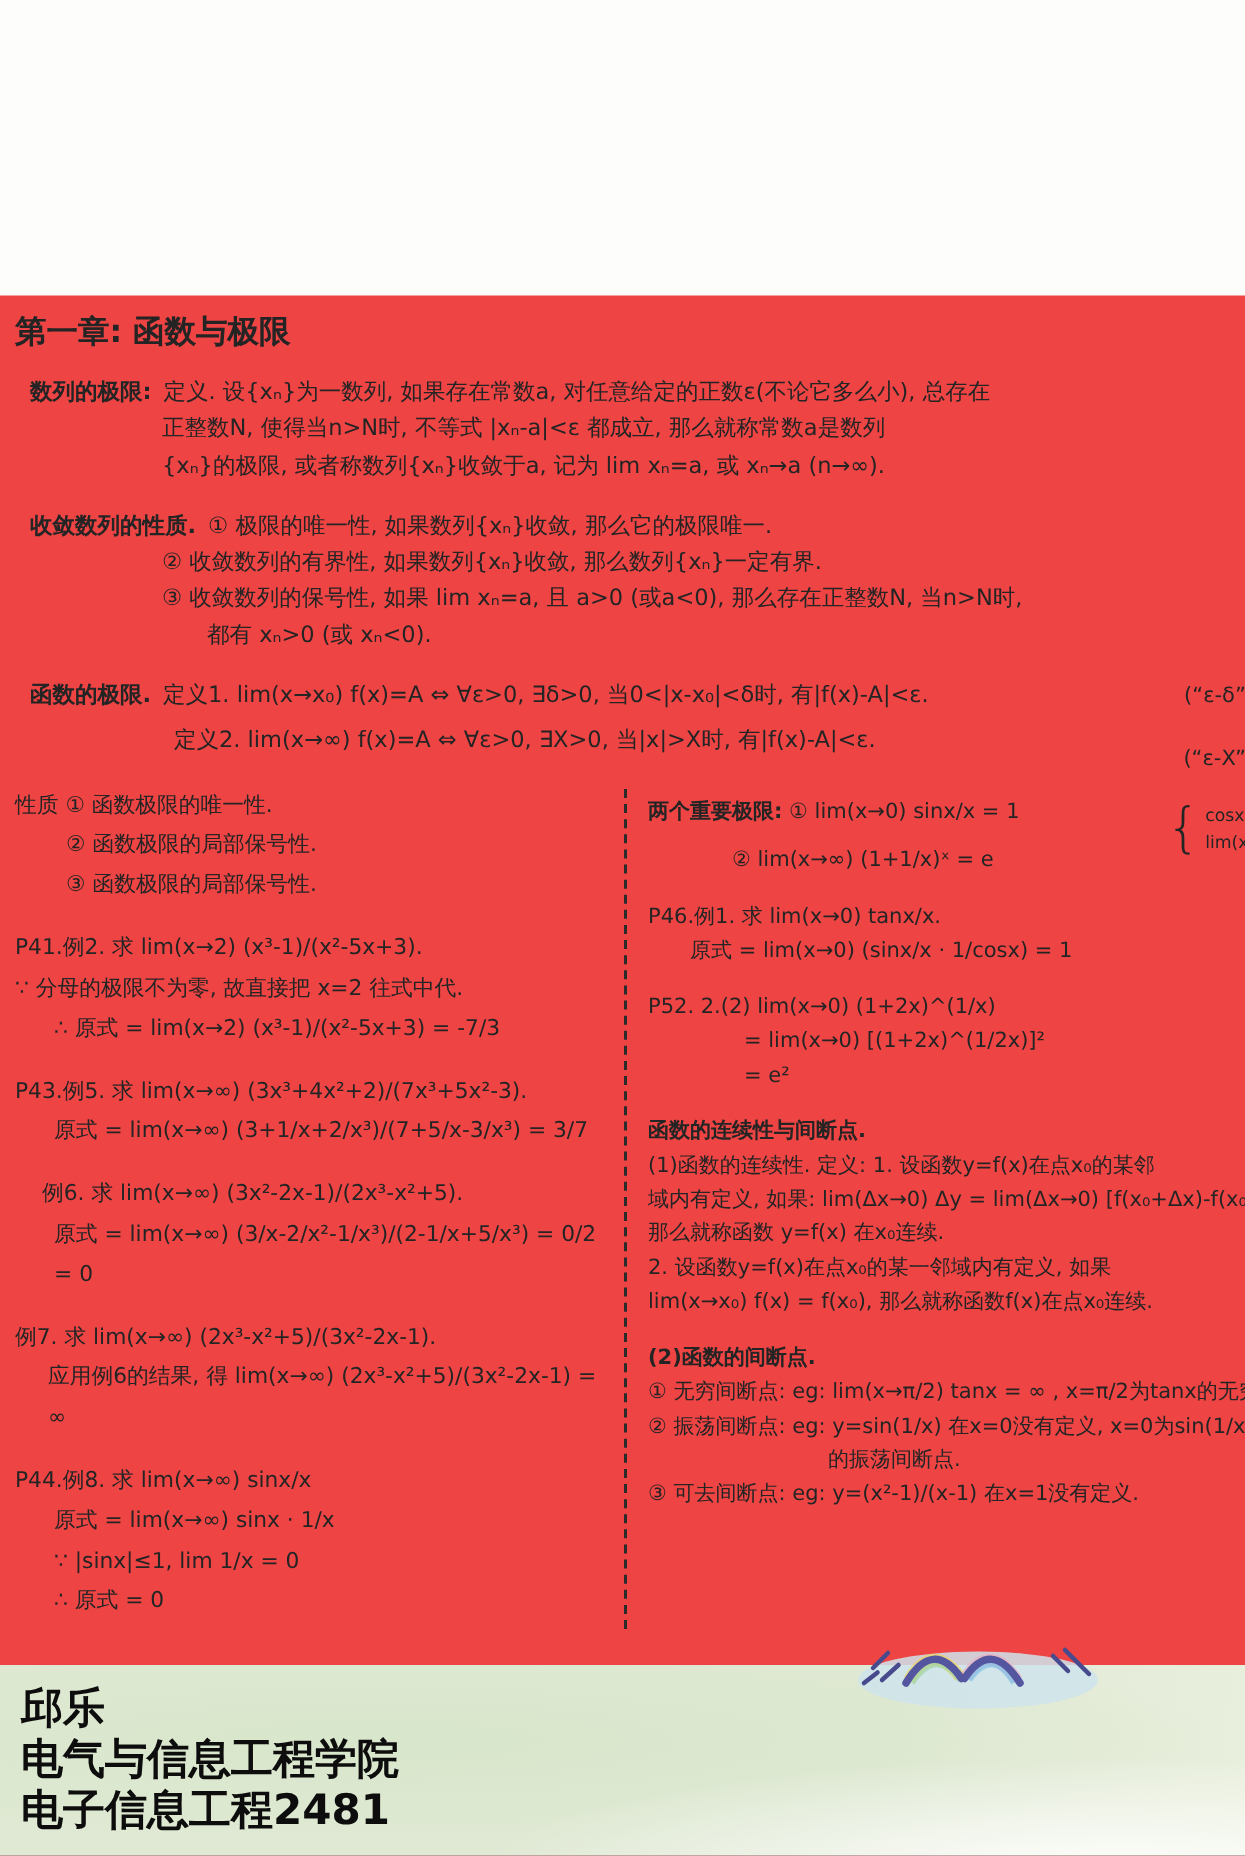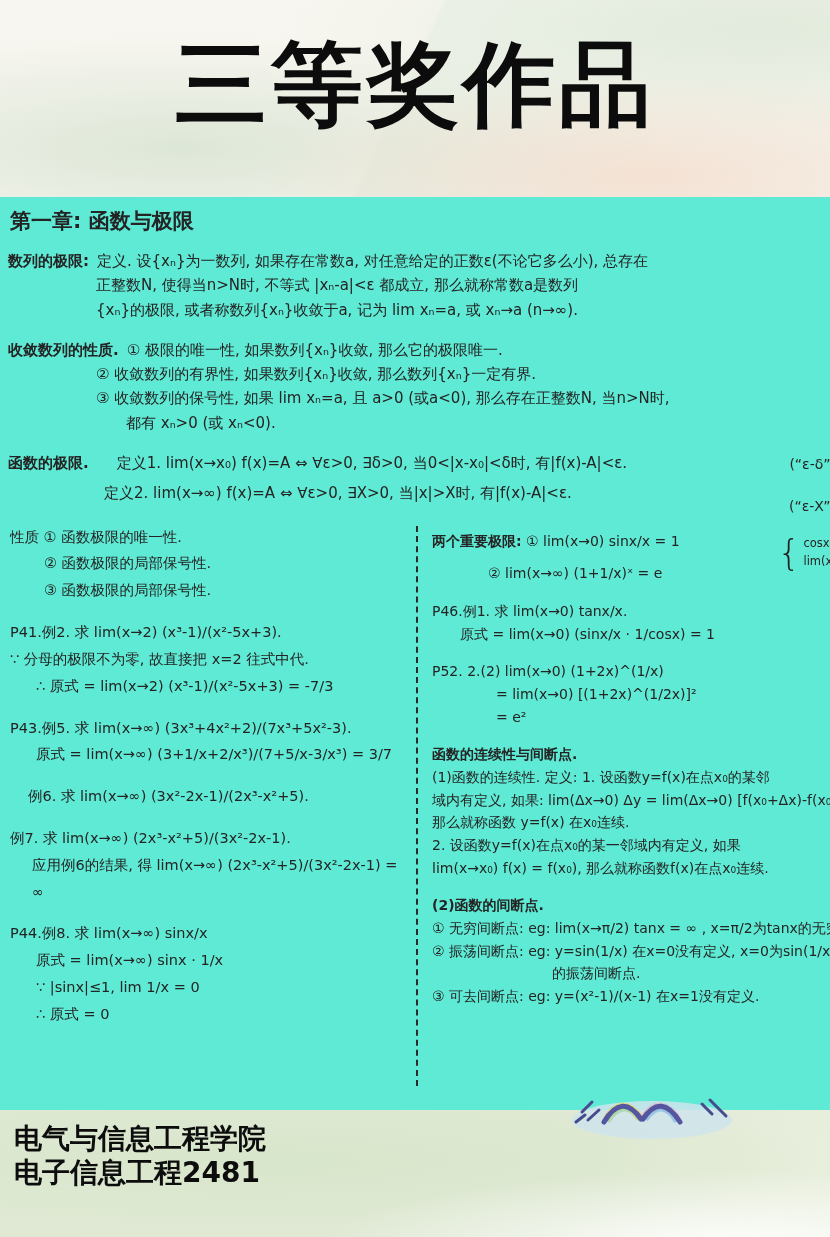--- a/index.html
+++ b/index.html
@@ -18,30 +18,30 @@
       linear-gradient(115deg, #f8f6f0 48%, #eef2e9 48.6%, #f3f2ea 100%);
   }
   .banner-title{
     position:absolute;top:30px;left:0;width:100%;
     text-align:center;font-size:92px;font-weight:900;color:#0c0c0c;
     letter-spacing:4px;line-height:1.2;
   }
   
   .notes{
     position:absolute;top:197px;left:0;width:830px;height:913px;
-    background:#5eead4;box-sizing:border-box;padding:6px 0 0 8px;
+    background:#ef4444;box-sizing:border-box;padding:6px 0 0 8px;
   }
   .hand{color:#242424;}
   .chapter{font-size:21px;font-weight:600;margin:4px 0 14px 2px;}
-  .sec{margin:0 0 16px 0;font-size:15px;line-height:1.62;}
+  .sec{margin:0 0 16px 12px;font-size:15px;line-height:1.62;}
   .sec-row{display:flex;}
   .sec-label{flex:0 0 auto;font-weight:700;white-space:nowrap;padding-right:8px;}
   .sec-body{flex:1 1 auto;}
   .indent{margin-left:88px;}
-  .def-row{position:relative;padding-right:118px;white-space:nowrap;gap:20px;}
+  .def-row{position:relative;padding-right:118px;white-space:nowrap;}
   .def-note{position:absolute;right:-34px;top:2px;font-size:14px;white-space:nowrap;}
   .def2-note{top:14px;}
   
   .cols{position:relative;display:flex;height:578px;margin-top:6px;}
   .col-left{flex:0 0 408px;box-sizing:border-box;padding:2px 10px 0 2px;font-size:14.5px;line-height:1.85;}
   .divider{flex:0 0 0px;border-left:2.5px dashed #2b2b2b;height:560px;margin-top:4px;}
   .col-right{flex:1 1 auto;box-sizing:border-box;padding:8px 0 0 14px;font-size:14px;line-height:1.62;}
   .blk{margin-bottom:15px;}
   .blk:last-child{margin-bottom:0;}
   .result-line{margin-left:26px;}
@@ -65,23 +65,20 @@
     position:absolute;left:14px;top:12px;
     font-size:28px;font-weight:800;color:#0d0d0d;line-height:1.22;
   }
   .doodle{position:absolute;left:552px;top:-24px;}
 </style>
 </head>
 <body>
 
 <div class="page">
 
-  <div class="banner">
-    <div class="banner-title">三等奖作品</div>
-  </div>
 
   <div class="notes hand">
 
     <div class="chapter">第一章: 函数与极限</div>
 
     <div class="sec">
       <div class="sec-row">
         <span class="sec-label">数列的极限:</span>
         <span class="sec-body">定义. 设{xₙ}为一数列, 如果存在常数a, 对任意给定的正数ε(不论它多么小), 总存在</span>
       </div>
@@ -126,20 +123,21 @@
           <div class="result-line">∴ 原式 = lim(x→2) (x³-1)/(x²-5x+3) = -7/3</div>
         </div>
 
         <div class="blk">
           <div>P43.例5. 求 lim(x→∞) (3x³+4x²+2)/(7x³+5x²-3).</div>
           <div class="result-line">原式 = lim(x→∞) (3+1/x+2/x³)/(7+5/x-3/x³) = 3/7</div>
         </div>
 
         <div class="blk">
           <div style="margin-left:18px;">例6. 求 lim(x→∞) (3x²-2x-1)/(2x³-x²+5).</div>
+          <div class="result-line">原式 = lim(x→∞) (3/x-2/x²-1/x³)/(2-1/x+5/x³) = 0/2 = 0</div>
         </div>
 
         <div class="blk">
           <div style="margin-left:0;">例7. 求 lim(x→∞) (2x³-x²+5)/(3x²-2x-1).</div>
           <div style="margin-left:22px;">应用例6的结果, 得 lim(x→∞) (2x³-x²+5)/(3x²-2x-1) = ∞</div>
         </div>
 
         <div class="blk">
           <div>P44.例8. 求 lim(x→∞) sinx/x</div>
           <div class="result-line">原式 = lim(x→∞) sinx · 1/x</div>
@@ -202,18 +200,19 @@
       <ellipse cx="100" cy="34" rx="80" ry="19" fill="#cfe4ec" opacity="0.85"></ellipse>
       <path d="M54 34 Q70 8 88 32" fill="none" stroke="#f2d24b" stroke-width="8" opacity="0.6"></path>
       <path d="M92 32 Q108 8 126 34" fill="none" stroke="#eda7c5" stroke-width="8" opacity="0.6"></path>
       <path d="M56 36 Q72 12 88 34" fill="none" stroke="#9fd6a9" stroke-width="4" opacity="0.7"></path>
       <path d="M94 34 Q110 12 124 36" fill="none" stroke="#7fc3e8" stroke-width="4" opacity="0.7"></path>
       <path d="M52 36 Q70 6 89 33 M91 33 Q109 6 128 36" fill="none" stroke="#5456a0" stroke-width="5" stroke-linecap="round"></path>
       <path d="M30 26 L40 16 M36 34 L47 24 M24 36 L33 29" stroke="#474a8c" stroke-width="3" stroke-linecap="round"></path>
       <path d="M150 18 L160 28 M158 14 L168 24 M166 22 L174 30" stroke="#474a8c" stroke-width="3" stroke-linecap="round"></path>
     </svg>
     <div class="footer-text">
+      <div>邱乐</div>
       <div>电气与信息工程学院</div>
       <div>电子信息工程2481</div>
     </div>
   </div>
 
 </div>
 
 </body></html>

